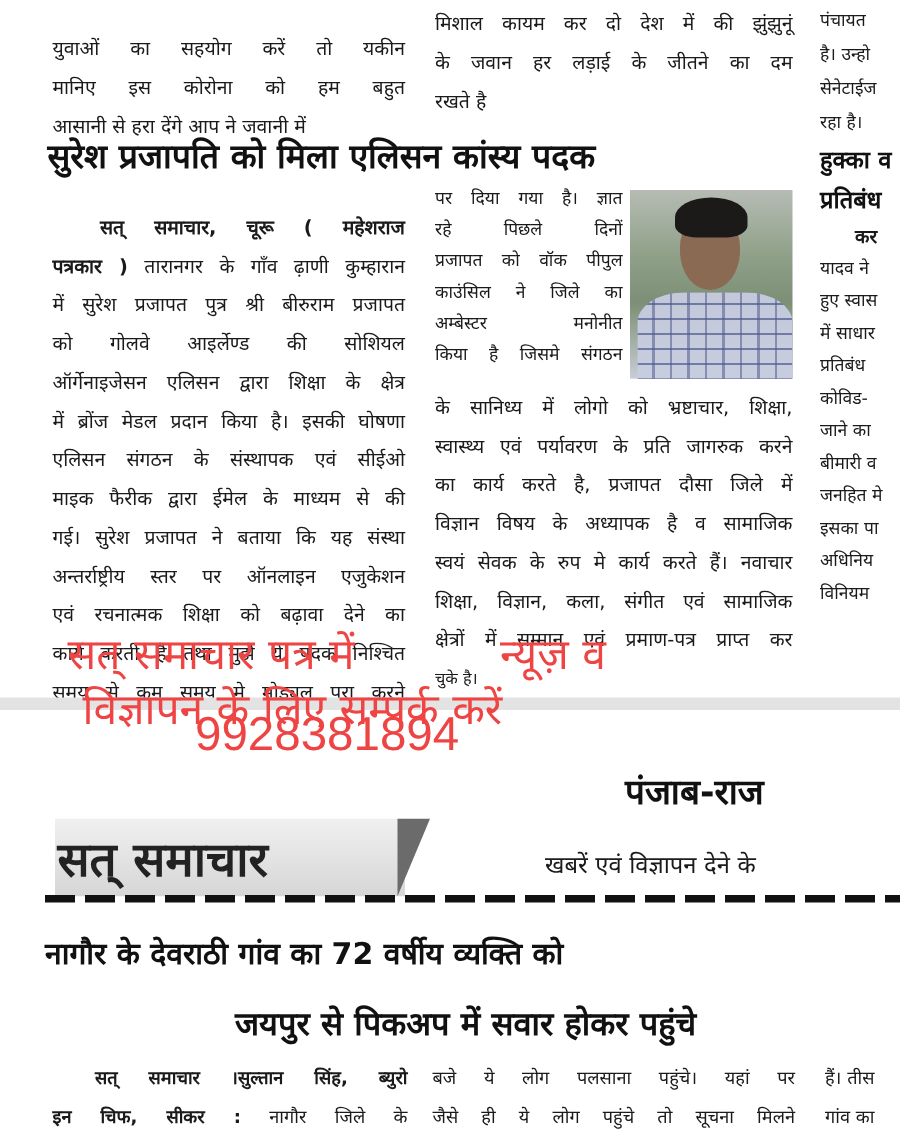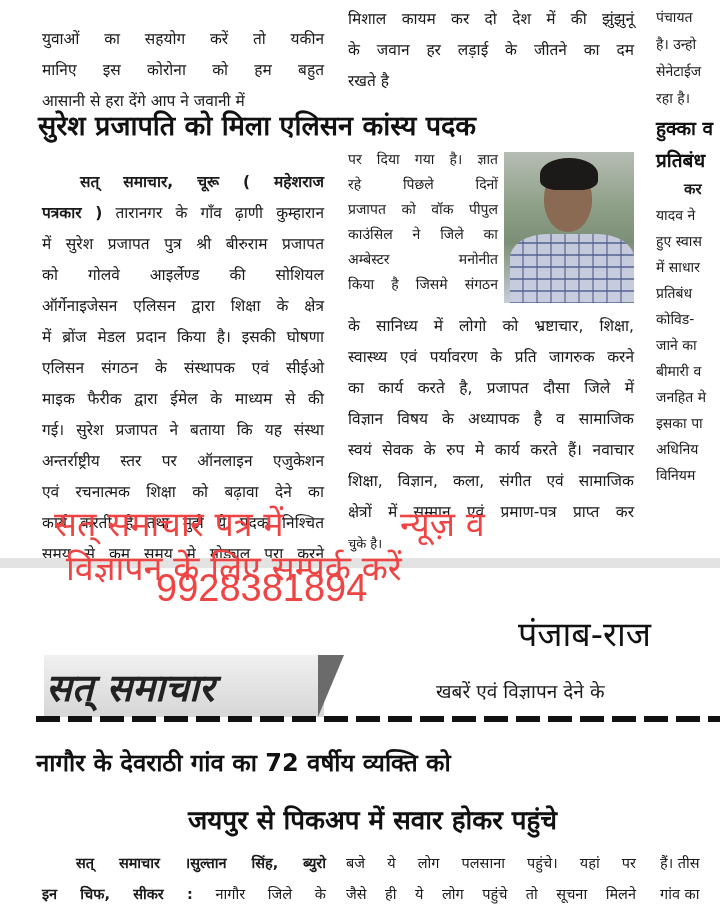--- a/index.html
+++ b/index.html
@@ -18,21 +18,21 @@
   .photo .face { position:absolute; left:40px; top:18px; width:48px; height:62px; border-radius:45% 45% 50% 50%;
            background:#8a6a52; }
   .photo .hair { position:absolute; left:36px; top:6px; width:58px; height:32px; border-radius:50% 50% 30% 30%; background:#1c1a18; }
   .photo .shirt { position:absolute; left:6px; top:82px; width:124px; height:80px; border-radius:30% 30% 0 0;
            background:repeating-linear-gradient(0deg,#c8cde0 0 10px,#6e7aa6 10px 12px),#c8cde0; opacity:.95; }
   .photo .shirt2 { position:absolute; left:6px; top:82px; width:124px; height:80px; border-radius:30% 30% 0 0;
            background:repeating-linear-gradient(90deg,transparent 0 12px,rgba(80,90,140,.55) 12px 14px); }
   .promo { color:#ef4444; white-space:nowrap; font-family:"DejaVu Sans", sans-serif; }
   .grayband { left:0; top:558px; width:720px; height:10px; background:#e3e3e3; }
   .logo-box { left:44px; top:655px; width:280px; height:62px; background:linear-gradient(180deg,#f0f0f0,#d6d6d6); }
-  .logo-text { left:46px; top:660px; font-size:38px; font-weight:bold; font-style:italic; color:#222; font-family:"DejaVu Serif", serif; }
+  .logo-text { left:46px; top:660px; font-size:38px; font-weight:bold; color:#222; font-family:"DejaVu Serif", serif; }
   .logo-fold { left:318px; top:655px; width:0; height:0; border-left:26px solid #6b6b6b; border-bottom:62px solid transparent; }
   .dash { left:36px; width:684px; height:6px;
           background:repeating-linear-gradient(90deg,#111 0 24px,transparent 24px 32px); }
 </style>
 </head>
 <body>
 
 <div class="abs col col1" style="top:4px;">
   <p class="line">युवाओं का सहयोग करें तो यकीन</p>
   <p class="line">मानिए इस कोरोना को हम बहुत</p>
@@ -112,21 +112,21 @@
   <p class="line" style="font-size:13px;text-align-last:left">चुके है।</p>
 </div>
 
 <div class="abs grayband"></div>
 
 <div class="abs promo" style="left:54px; top:502px; font-size:34px; line-height:44px;">सत् समाचार पत्र में</div>
 <div class="abs promo" style="left:400px; top:502px; font-size:34px; line-height:44px;">न्यूज़ व</div>
 <div class="abs promo" style="left:66px; top:546px; font-size:34px; line-height:44px;">विज्ञापन के लिए सम्पर्क करें</div>
 <div class="abs promo" style="left:156px; top:564px; font-size:38px; line-height:48px; font-family:'Liberation Sans', sans-serif;">9928381894</div>
 
-<div class="abs headline" style="left:500px; top:608px; font-size:34px; line-height:52px; font-weight:400;margin-left:18px;">पंजाब-राज</div>
+<div class="abs headline" style="left:500px; top:608px; font-size:28px; line-height:52px; font-weight:700;">पंजाब-राज</div>
 <div class="abs logo-box"></div>
 <div class="abs logo-text">सत् समाचार</div>
 <div class="abs logo-fold"></div>
 <div class="abs" style="left:436px; top:678px; font-size:19px; white-space:nowrap;">खबरें एवं विज्ञापन देने के</div>
 <div class="abs dash" style="top:716px;"></div>
 
 <div class="abs headline" style="left:36px; top:738px; font-size:24px; line-height:50px;">नागौर के देवराठी गांव का 72 वर्षीय व्यक्ति को</div>
 <div class="abs headline" style="left:188px; top:800px; font-size:26px; line-height:40px;">जयपुर से पिकअप में सवार होकर पहुंचे</div>
 
 <div class="abs col" style="left:42px; top:848px; width:284px;">

